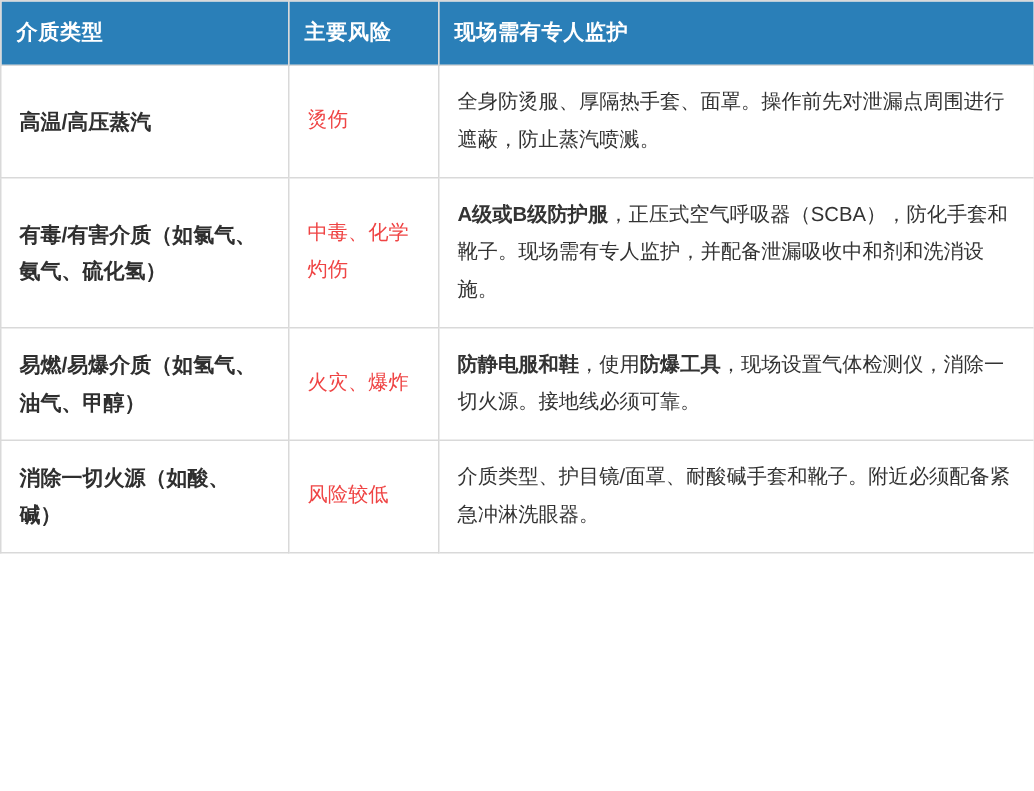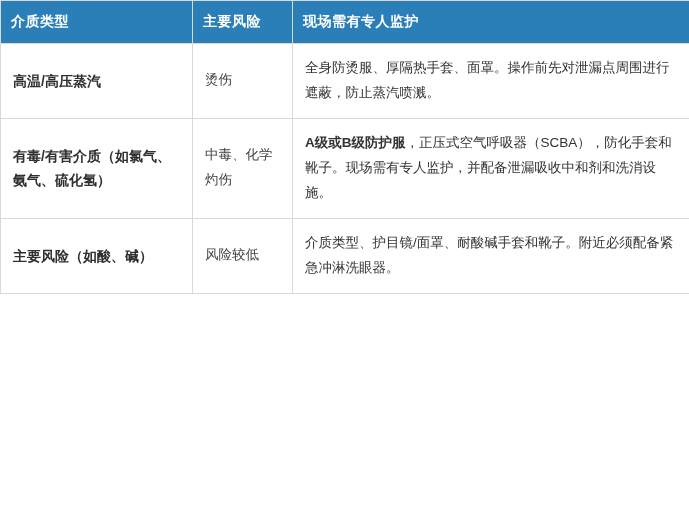--- a/index.html
+++ b/index.html
@@ -47,21 +47,21 @@
     font-size: 13.5px;
     line-height: 1.85;
   }
   td.col-type {
     font-weight: bold;
     color: #2f2f2f;
     font-size: 14px;
     line-height: 1.75;
   }
   td.col-risk {
-    color: #404040;
+    color: #ef4444;
     font-size: 13.5px;
     line-height: 1.85;
   }
   td.col-measure {
     color: #333333;
     margin-left: 17px;
   }
   .strong {
     font-weight: bold;
   }
@@ -91,19 +91,24 @@
           <td class="col-type">高温/高压蒸汽</td>
           <td class="col-risk">烫伤</td>
           <td class="col-measure"><span class="measure-line">全身防烫服、厚隔热手套、面罩。操作前先对泄漏点周围进行遮蔽，防止蒸汽喷溅。</span></td>
         </tr>
         <tr>
           <td class="col-type">有毒/有害介质（如氯气、氨气、硫化氢）</td>
           <td class="col-risk">中毒、化学灼伤</td>
           <td class="col-measure"><span class="measure-line strong">A级或B级防护服</span><span class="measure-line">，正压式空气呼吸器（SCBA），防化手套和靴子。现场需有专人监护，并配备泄漏吸收中和剂和洗消设施。</span></td>
         </tr>
         <tr>
-          <td class="col-type">主要风险（如酸、碱）</td>
+          <td class="col-type">易燃/易爆介质（如氢气、油气、甲醇）</td>
+          <td class="col-risk">火灾、爆炸</td>
+          <td class="col-measure"><span class="measure-line strong">防静电服和鞋</span><span class="measure-line">，使用</span><span class="measure-line strong">防爆工具</span><span class="measure-line">，现场设置气体检测仪，消除一切火源。接地线必须可靠。</span></td>
+        </tr>
+        <tr>
+          <td class="col-type">消除一切火源（如酸、碱）</td>
           <td class="col-risk">风险较低</td>
           <td class="col-measure"><span class="measure-line">介质类型、护目镜/面罩、耐酸碱手套和靴子。附近必须配备紧急冲淋洗眼器。</span></td>
         </tr>
       </tbody>
   </table>
 </div>
 
 </body></html>

